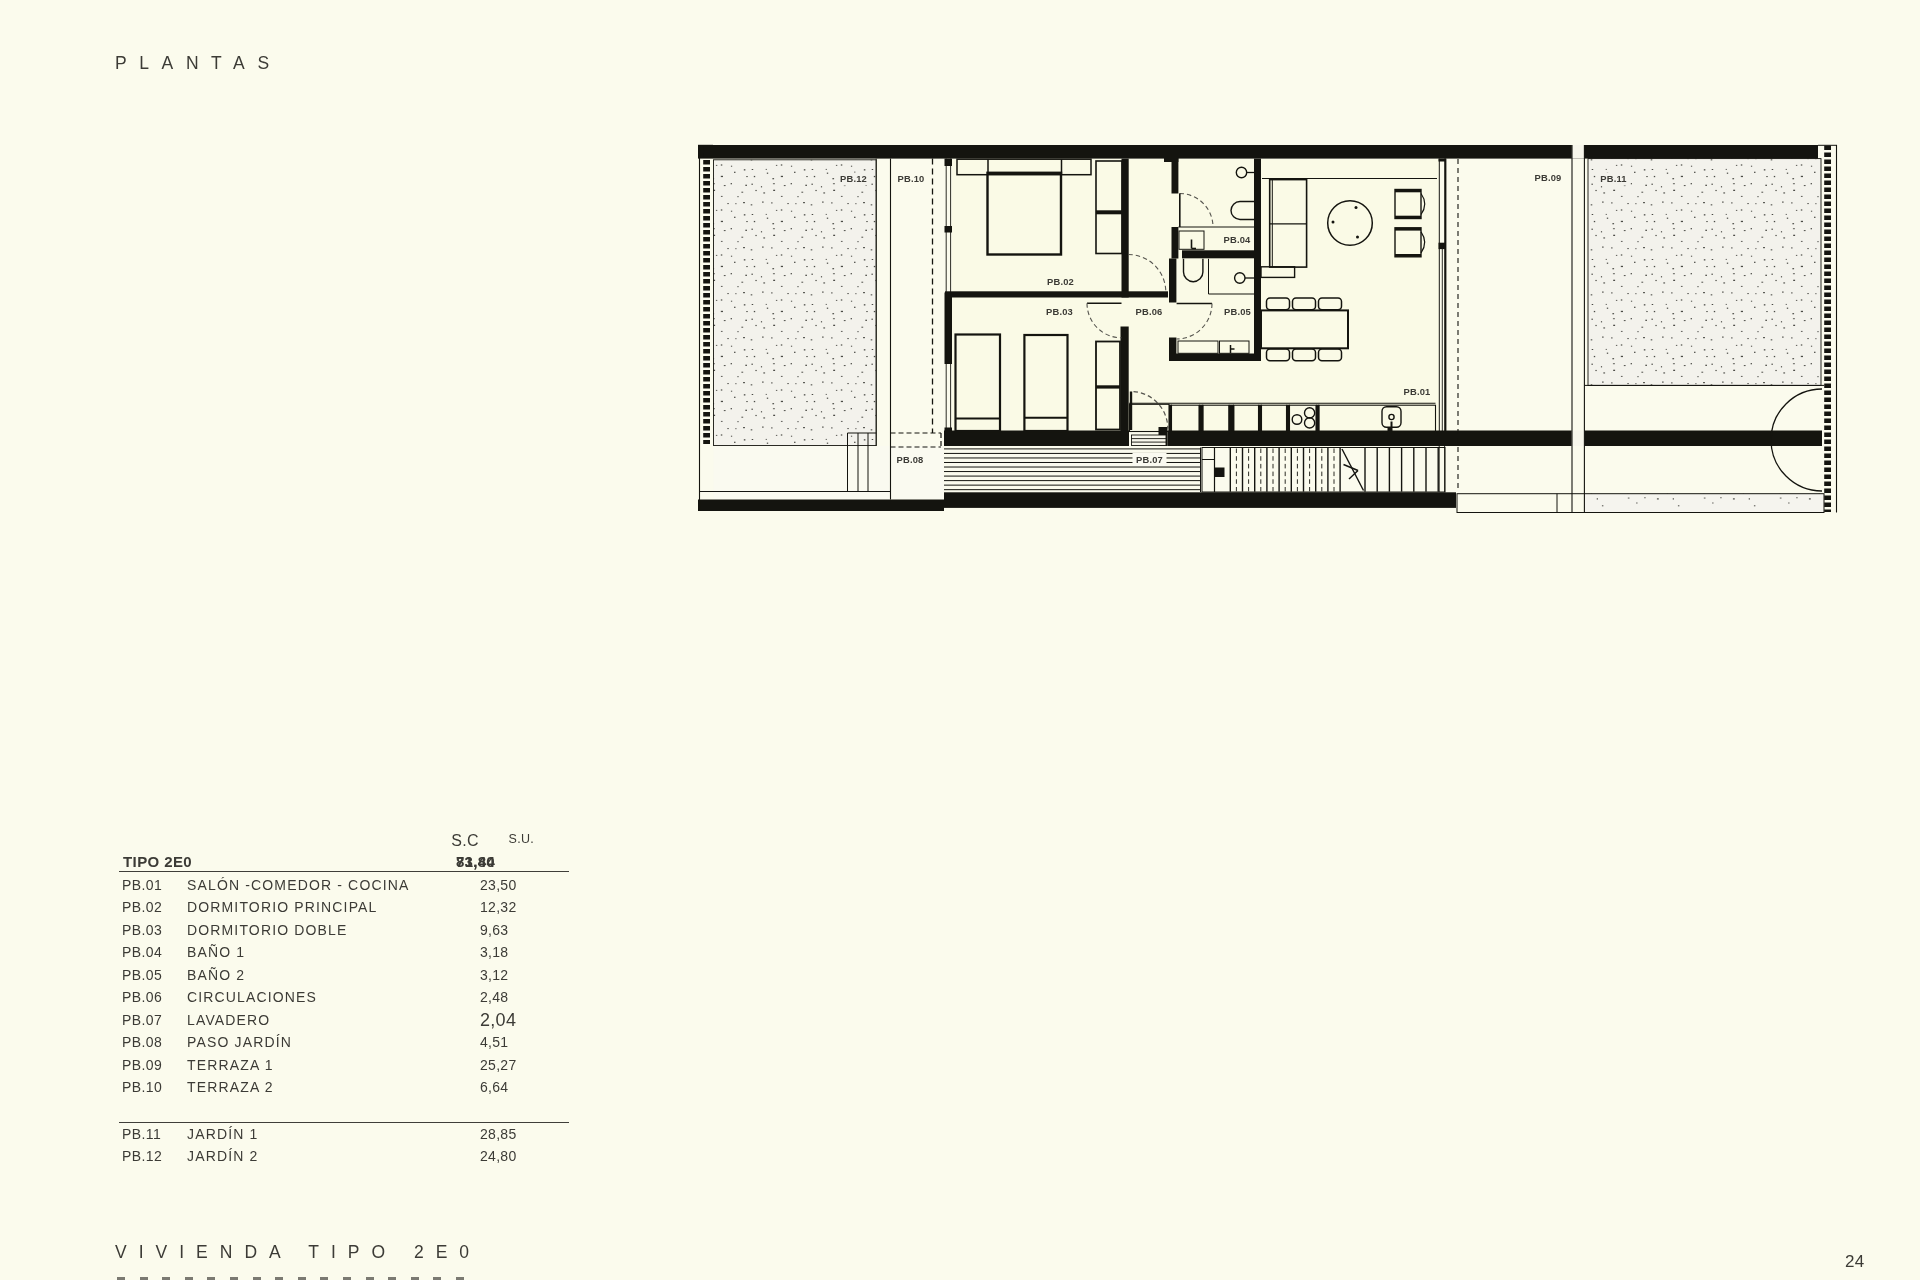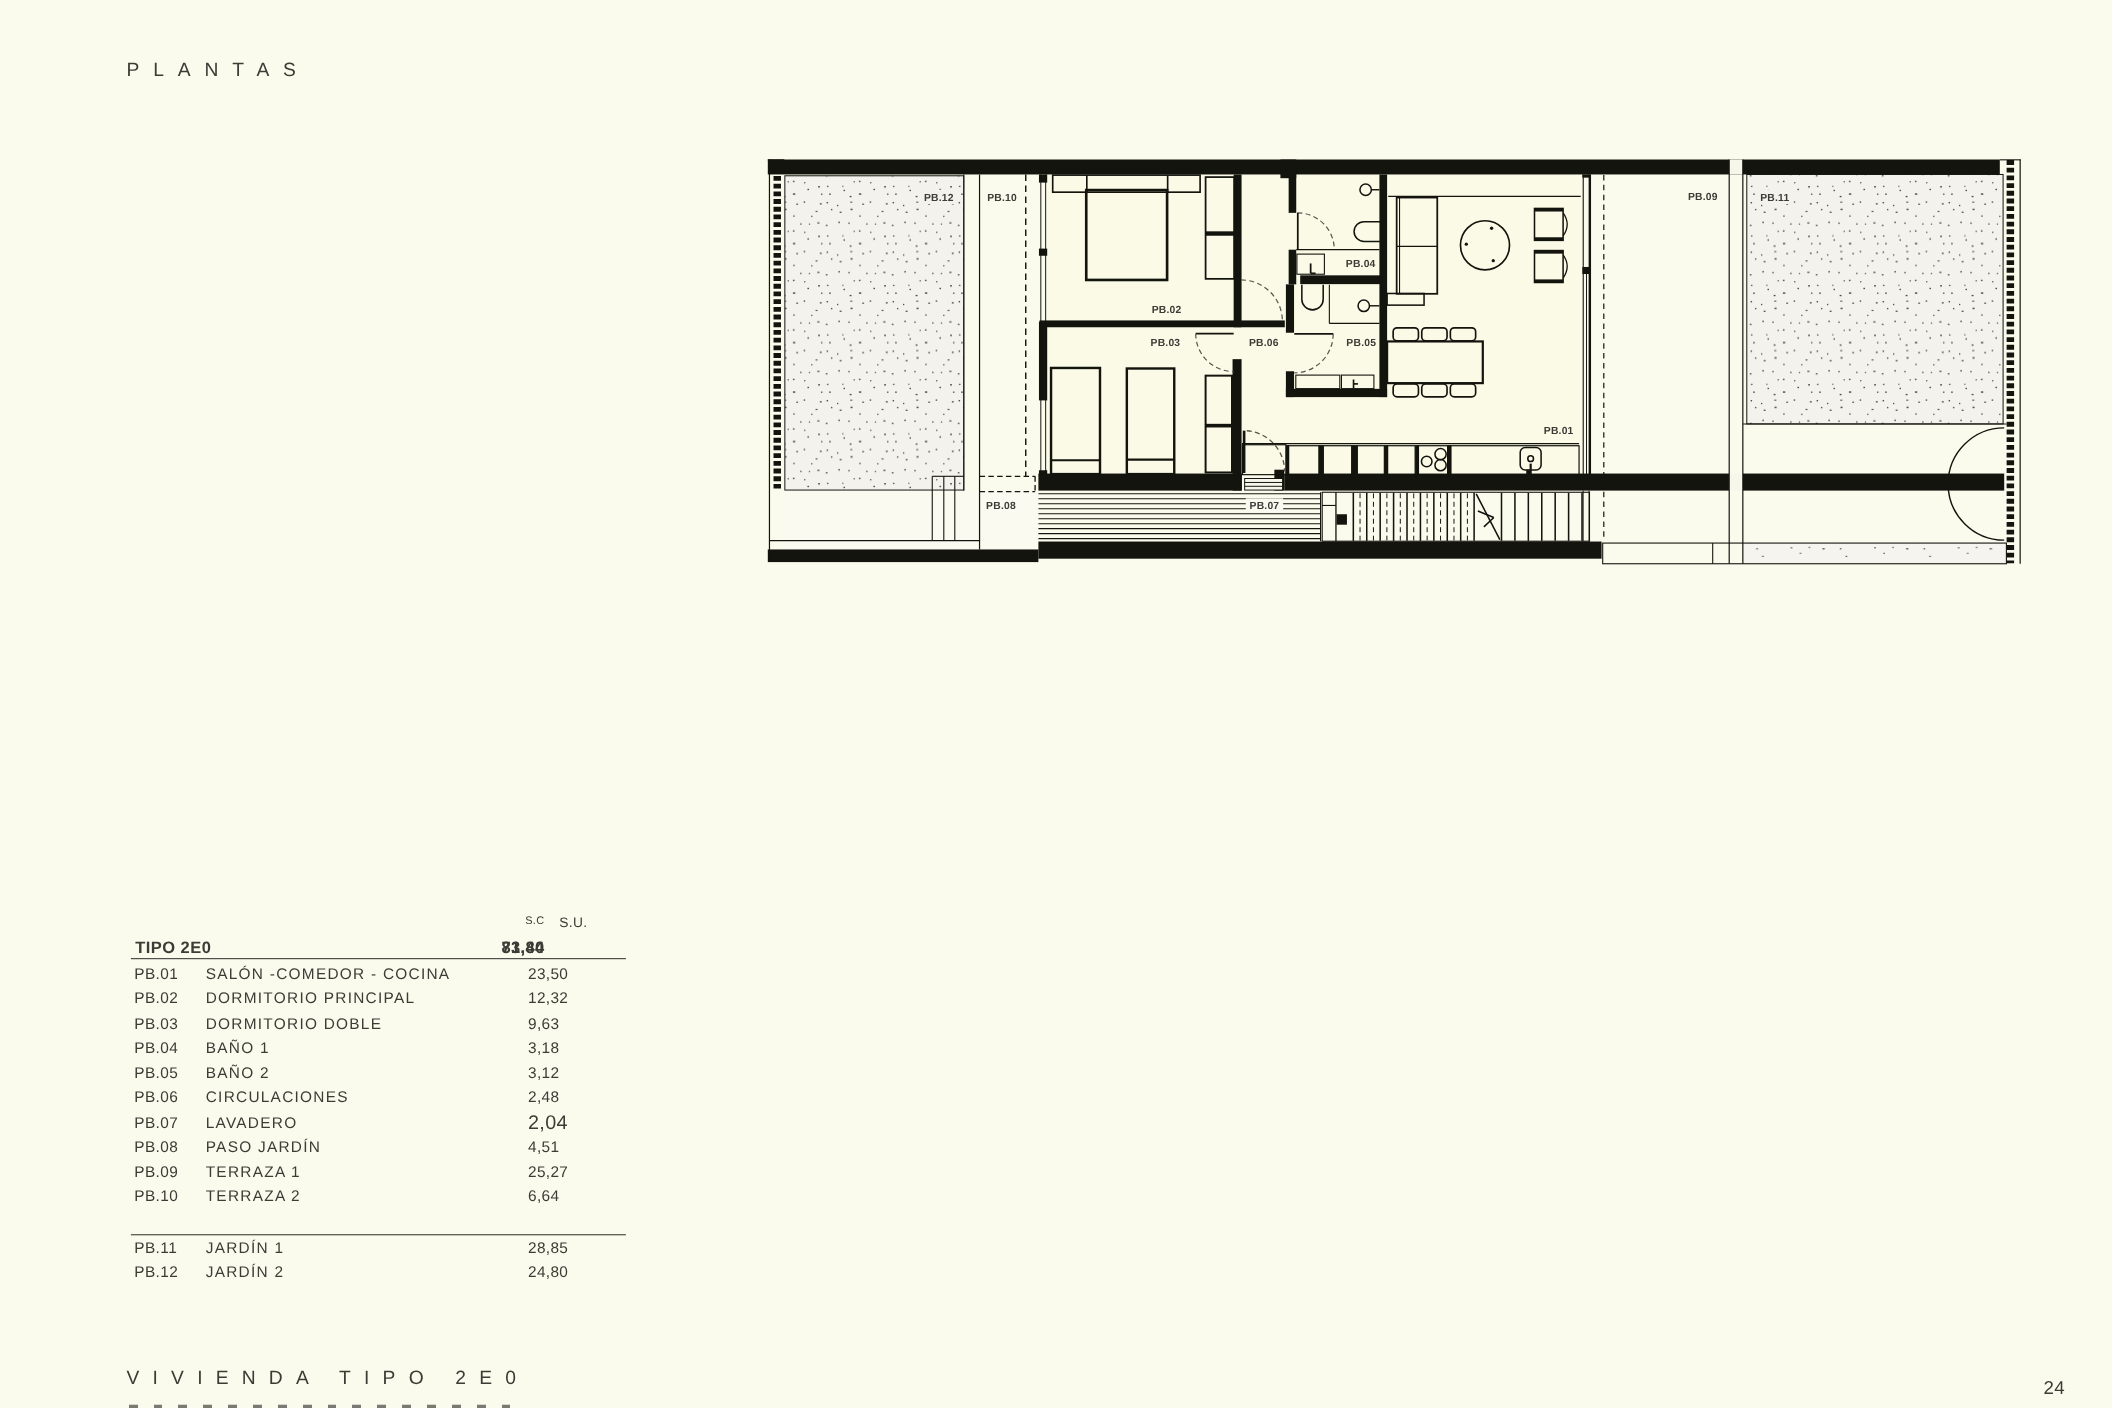--- a/index.html
+++ b/index.html
@@ -6,21 +6,21 @@
 .abs{position:absolute;white-space:nowrap}
 .r{position:absolute;left:0;top:0;width:1920px;height:16px;font-size:14px;color:#3c3b36;line-height:14px}
 .r .c{position:absolute;left:122px;letter-spacing:0.4px}
 .r .n{position:absolute;left:187px;letter-spacing:1.15px}
 .r .v{position:absolute;left:480px;width:85.5px;text-align:left;letter-spacing:0.3px}
 .rule{position:absolute;left:119px;width:450px;height:1.7px;background:#3f3e39}
 </style></head>
 <body>
 <div class="abs" style="left:115px;top:52.5px;font-size:17.5px;letter-spacing:12.6px;color:#3c3b36">PLANTAS</div>
 
-<div class="abs" style="left:435px;top:832px;width:60px;text-align:right;font-size:10px;color:#3c3b36;letter-spacing:0.3px">S.C</div>
+<div class="abs" style="left:435px;top:832px;width:60px;text-align:center;font-size:16px;color:#3c3b36;letter-spacing:0.3px">S.C</div>
 <div class="abs" style="left:508.5px;top:832px;width:60px;text-align:left;font-size:12.5px;color:#3c3b36;letter-spacing:0.3px">S.U.</div>
 <div class="abs" style="left:123px;top:853px;font-size:15px;font-weight:bold;color:#3c3b36;letter-spacing:0.4px">TIPO 2E0</div>
 <div class="abs" style="left:409.5px;top:853px;width:85.5px;text-align:right;font-size:15px;font-weight:bold;color:#3c3b36;letter-spacing:0.3px">73,40</div>
 <div class="abs" style="left:456px;top:853px;width:85.5px;font-size:15px;font-weight:bold;color:#3c3b36;letter-spacing:0.3px">81,84</div>
 <div class="rule" style="top:870.5px"></div>
 <div class="r" style="top:877.5px">
     <span class="c">PB.01</span>
     <span class="n">SALÓN -COMEDOR - COCINA</span>
     <span class="v" style="font-size:14px">23,50</span>
   </div>
@@ -76,21 +76,21 @@
   </div>
 <div class="r" style="top:1148.8px">
     <span class="c">PB.12</span>
     <span class="n">JARDÍN 2</span>
     <span class="v" style="font-size:14px">24,80</span>
   </div>
 <div class="rule" style="top:1121.5px"></div>
 
 <div class="abs" style="left:115px;top:1242px;font-size:17.5px;letter-spacing:12px;color:#3c3b36">VIVIENDA TIPO 2E0</div>
 <div class="abs" style="left:117px;top:1276.5px;width:352px;height:3.5px;background:repeating-linear-gradient(90deg,#7b7a72 0 8px,transparent 8px 22.6px)"></div>
-<div class="abs" style="left:1845px;top:1252px;width:45px;text-align:center;font-size:17px;color:#3c3b36;letter-spacing:0.3px">24</div>
+<div class="abs" style="left:1845px;top:1252px;width:45px;text-align:left;font-size:17px;color:#3c3b36;letter-spacing:0.3px">24</div>
 
 <svg width="1920" height="1280" viewBox="0 0 1920 1280" style="position:absolute;left:0;top:0">
     <defs>
 <pattern id="sp" width="60" height="45" patternUnits="userSpaceOnUse">
 <rect x="3.8" y="5.1" width="1.8" height="1.0" fill="#4c4c47"></rect>
 <rect x="10.6" y="3.1" width="1.4" height="1.2" fill="#4c4c47"></rect>
 <rect x="25.3" y="4.7" width="1.7" height="1.2" fill="#4c4c47"></rect>
 <rect x="31.5" y="3.6" width="1.3" height="1.3" fill="#4c4c47"></rect>
 <rect x="40.9" y="6.2" width="1.2" height="1.2" fill="#4c4c47"></rect>
 <rect x="52.9" y="3.3" width="2.0" height="0.9" fill="#4c4c47"></rect>

